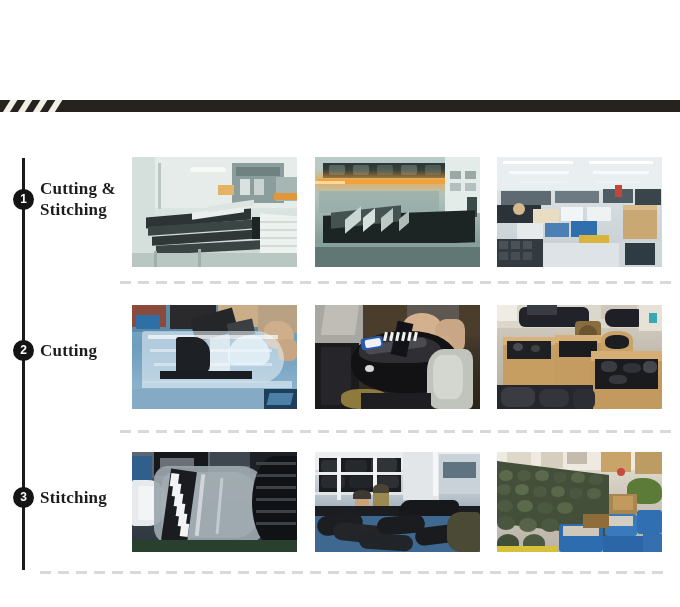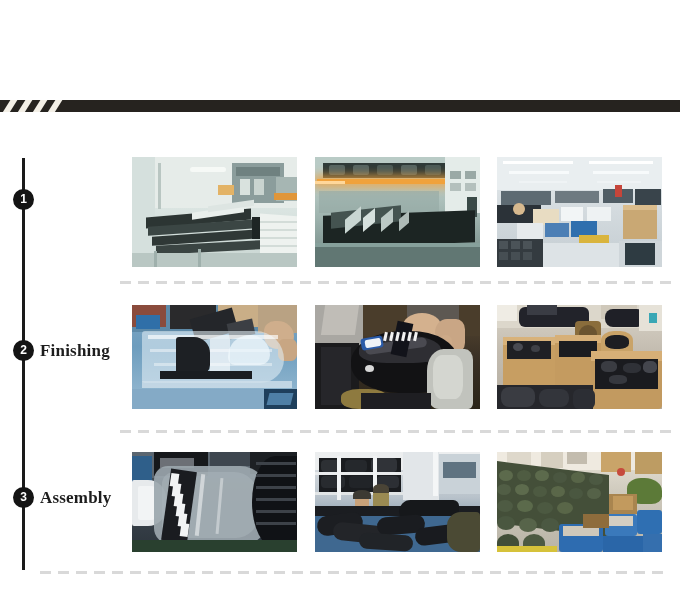--- a/index.html
+++ b/index.html
@@ -139,26 +139,27 @@
   <div class="dark-stripe">
     <div class="slash" style="left:6px;"></div>
     <div class="slash" style="left:21px;"></div>
     <div class="slash" style="left:36px;"></div>
     <div class="slash" style="left:51px;"></div>
   </div>
 
   <div class="timeline-rail"></div>
 
   <div class="step-badge" style="top:189px;">1</div>
+  <div class="step-label" style="top:178px;">Cutting &amp; Stitching</div>
 
   <div class="step-badge" style="top:340px;">2</div>
-  <div class="step-label" style="top:340px;">Finishing</div>
+  <div class="step-label" style="top:340px;">Cutting</div>
 
   <div class="step-badge" style="top:487px;">3</div>
-  <div class="step-label" style="top:487px;">Assembly</div>
+  <div class="step-label" style="top:487px;">Stitching</div>
 
   <div class="thumb" style="left:132px; top:157px; width:165px; height:110px;">
     <div class="scene" style="background:linear-gradient(#e9efec 0%,#dbe5e2 45%,#c9d6d2 100%);">
       <div class="sh" style="left:0;top:0;width:100%;height:46%;background:#e6ece9;"></div>
       <div class="sh" style="left:0;top:0;width:14%;height:100%;background:#d5e0dd;"></div>
       <div class="sh" style="left:26px;top:6px;width:3px;height:46px;background:#b9c6c2;"></div>
       <div class="sh" style="left:58px;top:10px;width:36px;height:5px;background:#f6f9f6;border-radius:3px;"></div>
       <div class="sh" style="left:100px;top:6px;width:52px;height:40px;background:#8b9d9c;"></div>
       <div class="sh" style="left:104px;top:10px;width:44px;height:9px;background:#6f8180;"></div>
       <div class="sh" style="left:108px;top:22px;width:10px;height:16px;background:#d9e2de;"></div>

